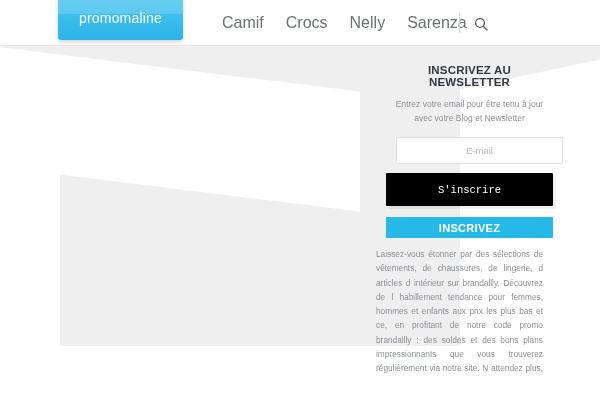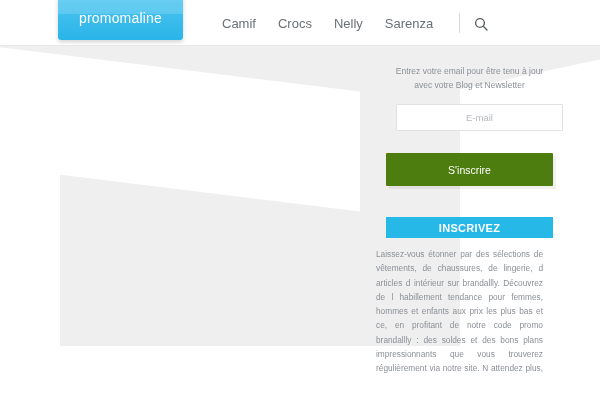--- a/index.html
+++ b/index.html
@@ -94,21 +94,21 @@
   .nav {
     position: absolute;
     left: 222px; top: 0;
     height: 46px;
     display: flex;
     align-items: center;
     gap: 22px;
   }
   .nav-item {
     color: #6b7075;
-    font-size: 13px;
+    font-size: 16px;
     cursor: pointer;
   }
   .nav-sep {
     position: absolute;
     left: 459px; top: 13px;
     width: 1px; height: 20px;
     background: #d8d8d8;
   }
   .search-btn {
     position: absolute;
@@ -162,28 +162,28 @@
     color: #b0b4b8;
     font-size: 9.5px;
     font-family: "Liberation Sans", sans-serif;
     text-align: center;
     outline: none;
     border-radius: 1px;
     margin-left: 10px;
   }
   .email-input::placeholder { color: #b6babe; }
   .subscribe-btn {
-    margin-top: 22px;
+    margin-top: 9px;
     width: 167px;
     height: 33px;
-    background: #4d7c0f;
+    background: #000000;
     border: none;
     color: #ffffff;
     font-size: 10.5px;
-    font-family: Liberation Sans, sans-serif;
+    font-family: Liberation Mono, monospace;
     cursor: pointer;
     box-shadow: 3px 3px 0 rgba(0,0,0,0.06);
     border-radius: 1px;
   }
 
   
   .brand-bar {
     position: absolute;
     left: 386px; top: 217px;
     width: 167px; height: 21px;
@@ -237,20 +237,21 @@
     <div class="search-btn">
       <svg width="14" height="14" viewBox="0 0 14 14" aria-hidden="true">
         <circle cx="6" cy="6" r="4.4" fill="none" stroke="#5b6064" stroke-width="1.4"></circle>
         <line x1="9.3" y1="9.3" x2="13" y2="13" stroke="#5b6064" stroke-width="1.4" stroke-linecap="round"></line>
       </svg>
     </div>
   </div>
 
 
   <div class="newsletter">
+    <div class="newsletter-title">INSCRIVEZ AU NEWSLETTER</div>
     <div class="newsletter-sub">Entrez votre email pour être tenu à jour avec votre Blog et Newsletter</div>
     <input class="email-input" type="text" placeholder="E-mail" style="">
     <button class="subscribe-btn">S'inscrire</button>
   </div>
 
   <div class="brand-bar">INSCRIVEZ</div>
   <div class="brand-body">Laissez-vous étonner par des sélections de vêtements, de chaussures, de lingerie, d articles d intérieur sur brandallly. Découvrez de l habillement tendance pour femmes, hommes et enfants aux prix les plus bas et ce, en profitant de notre code promo brandallly : des soldes et des bons plans impressionnants que vous trouverez régulièrement via notre site. N attendez plus, c est peut-être maintenant ou jamais !.</div>
 
 </div>
 

